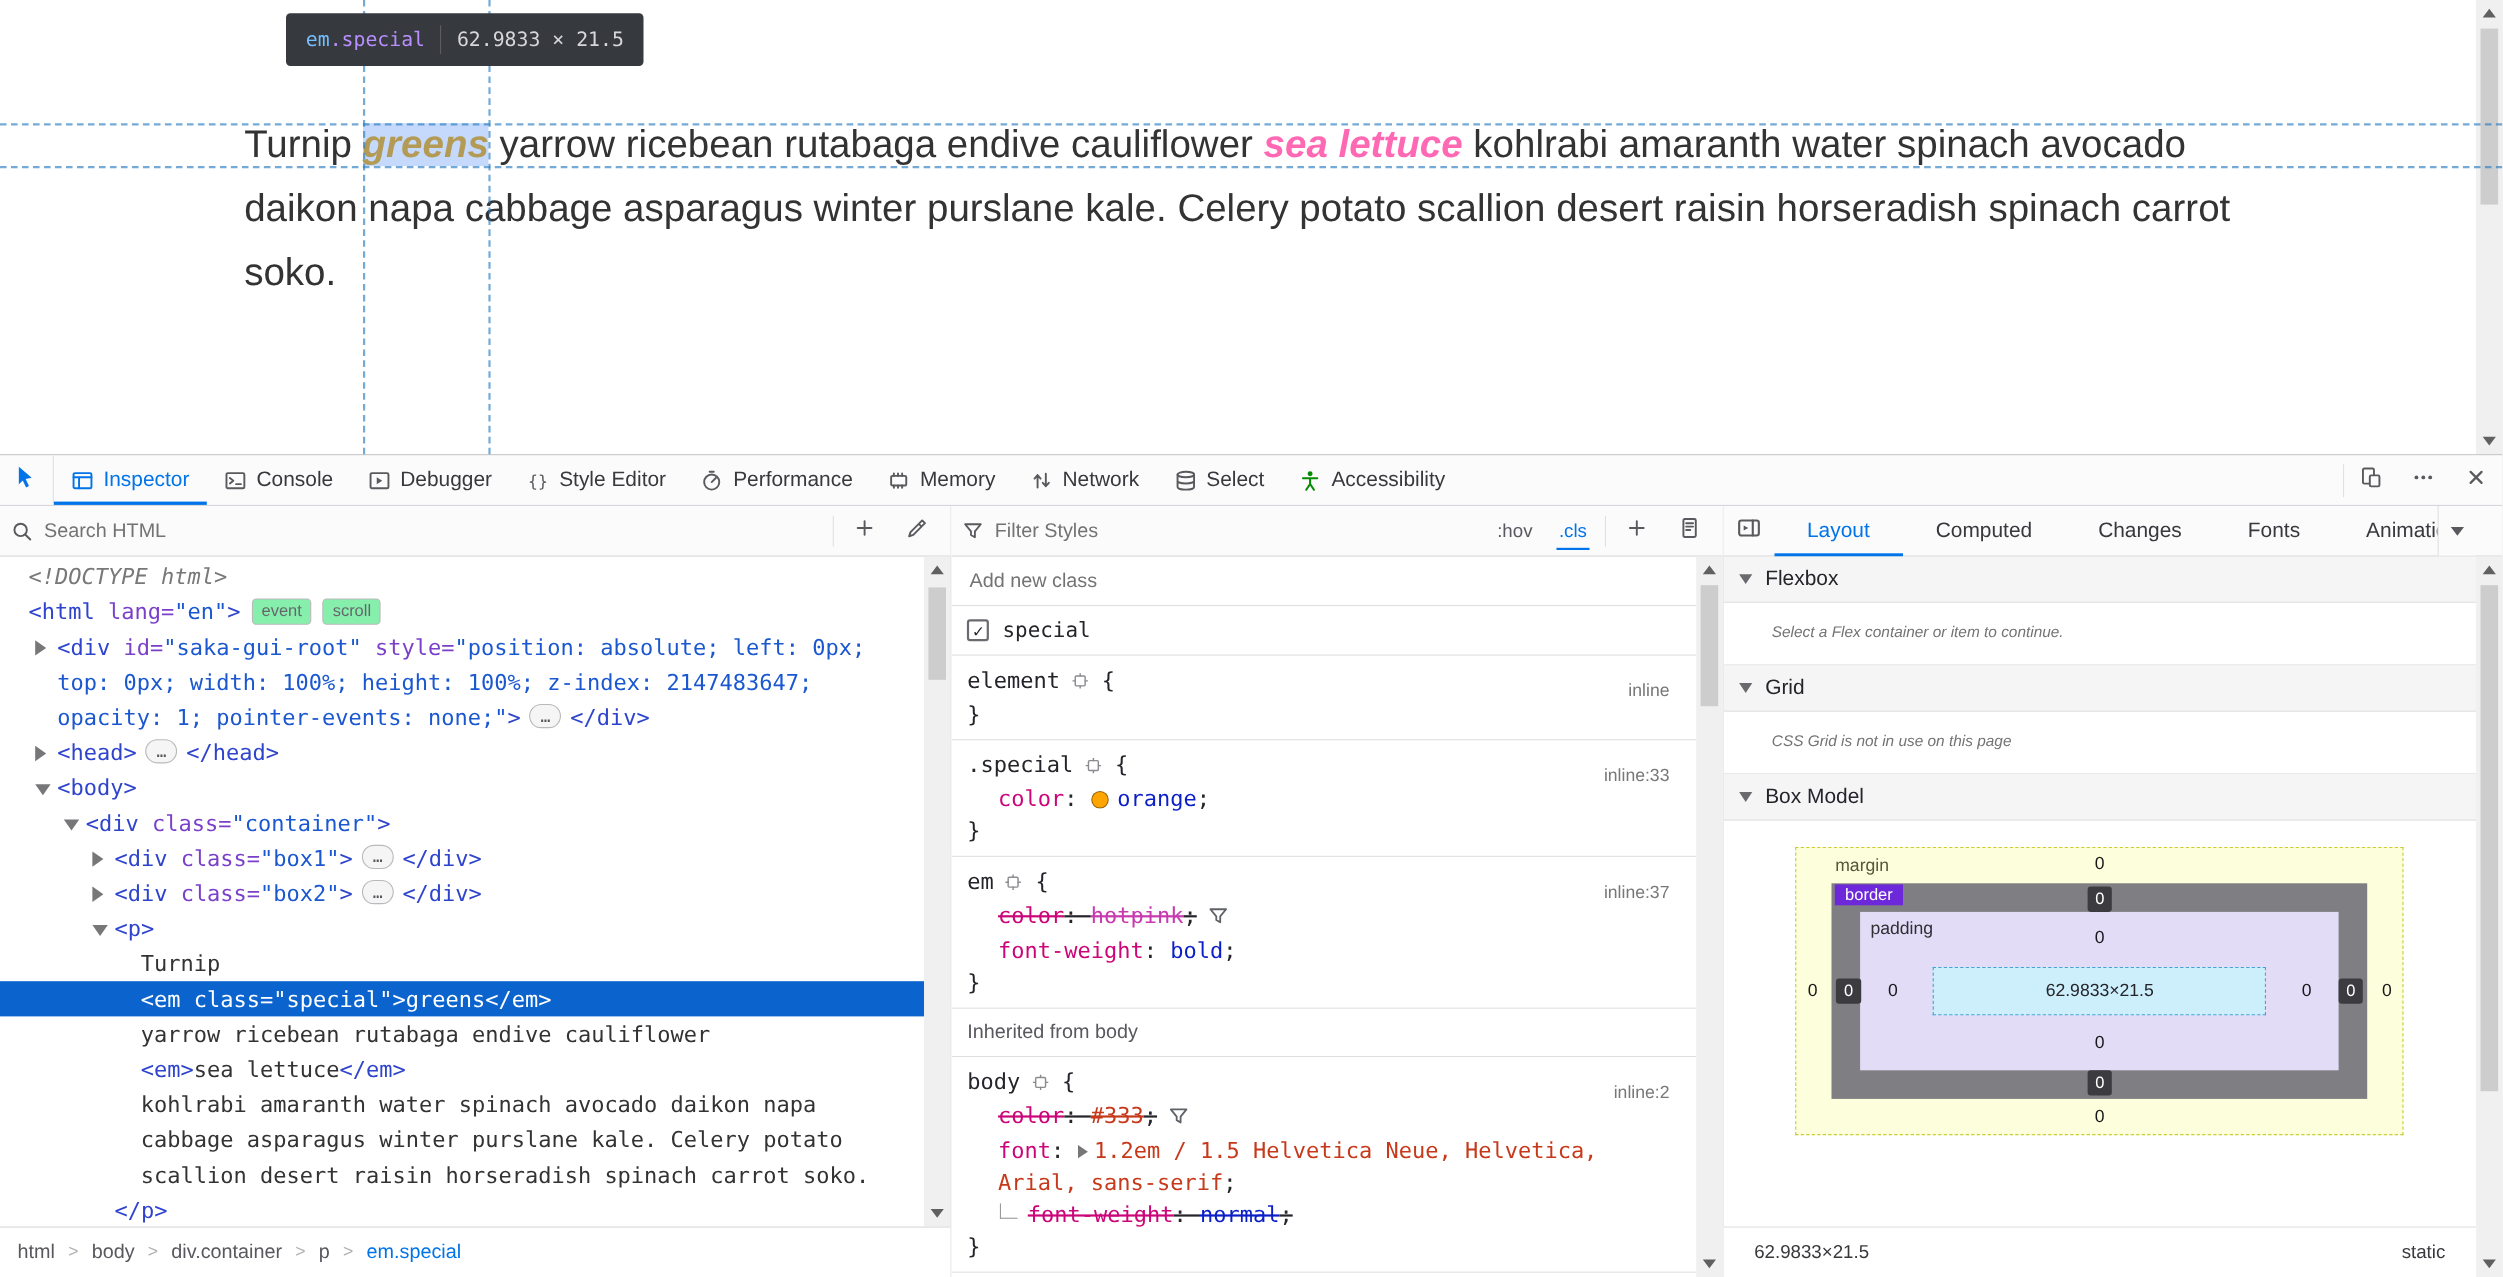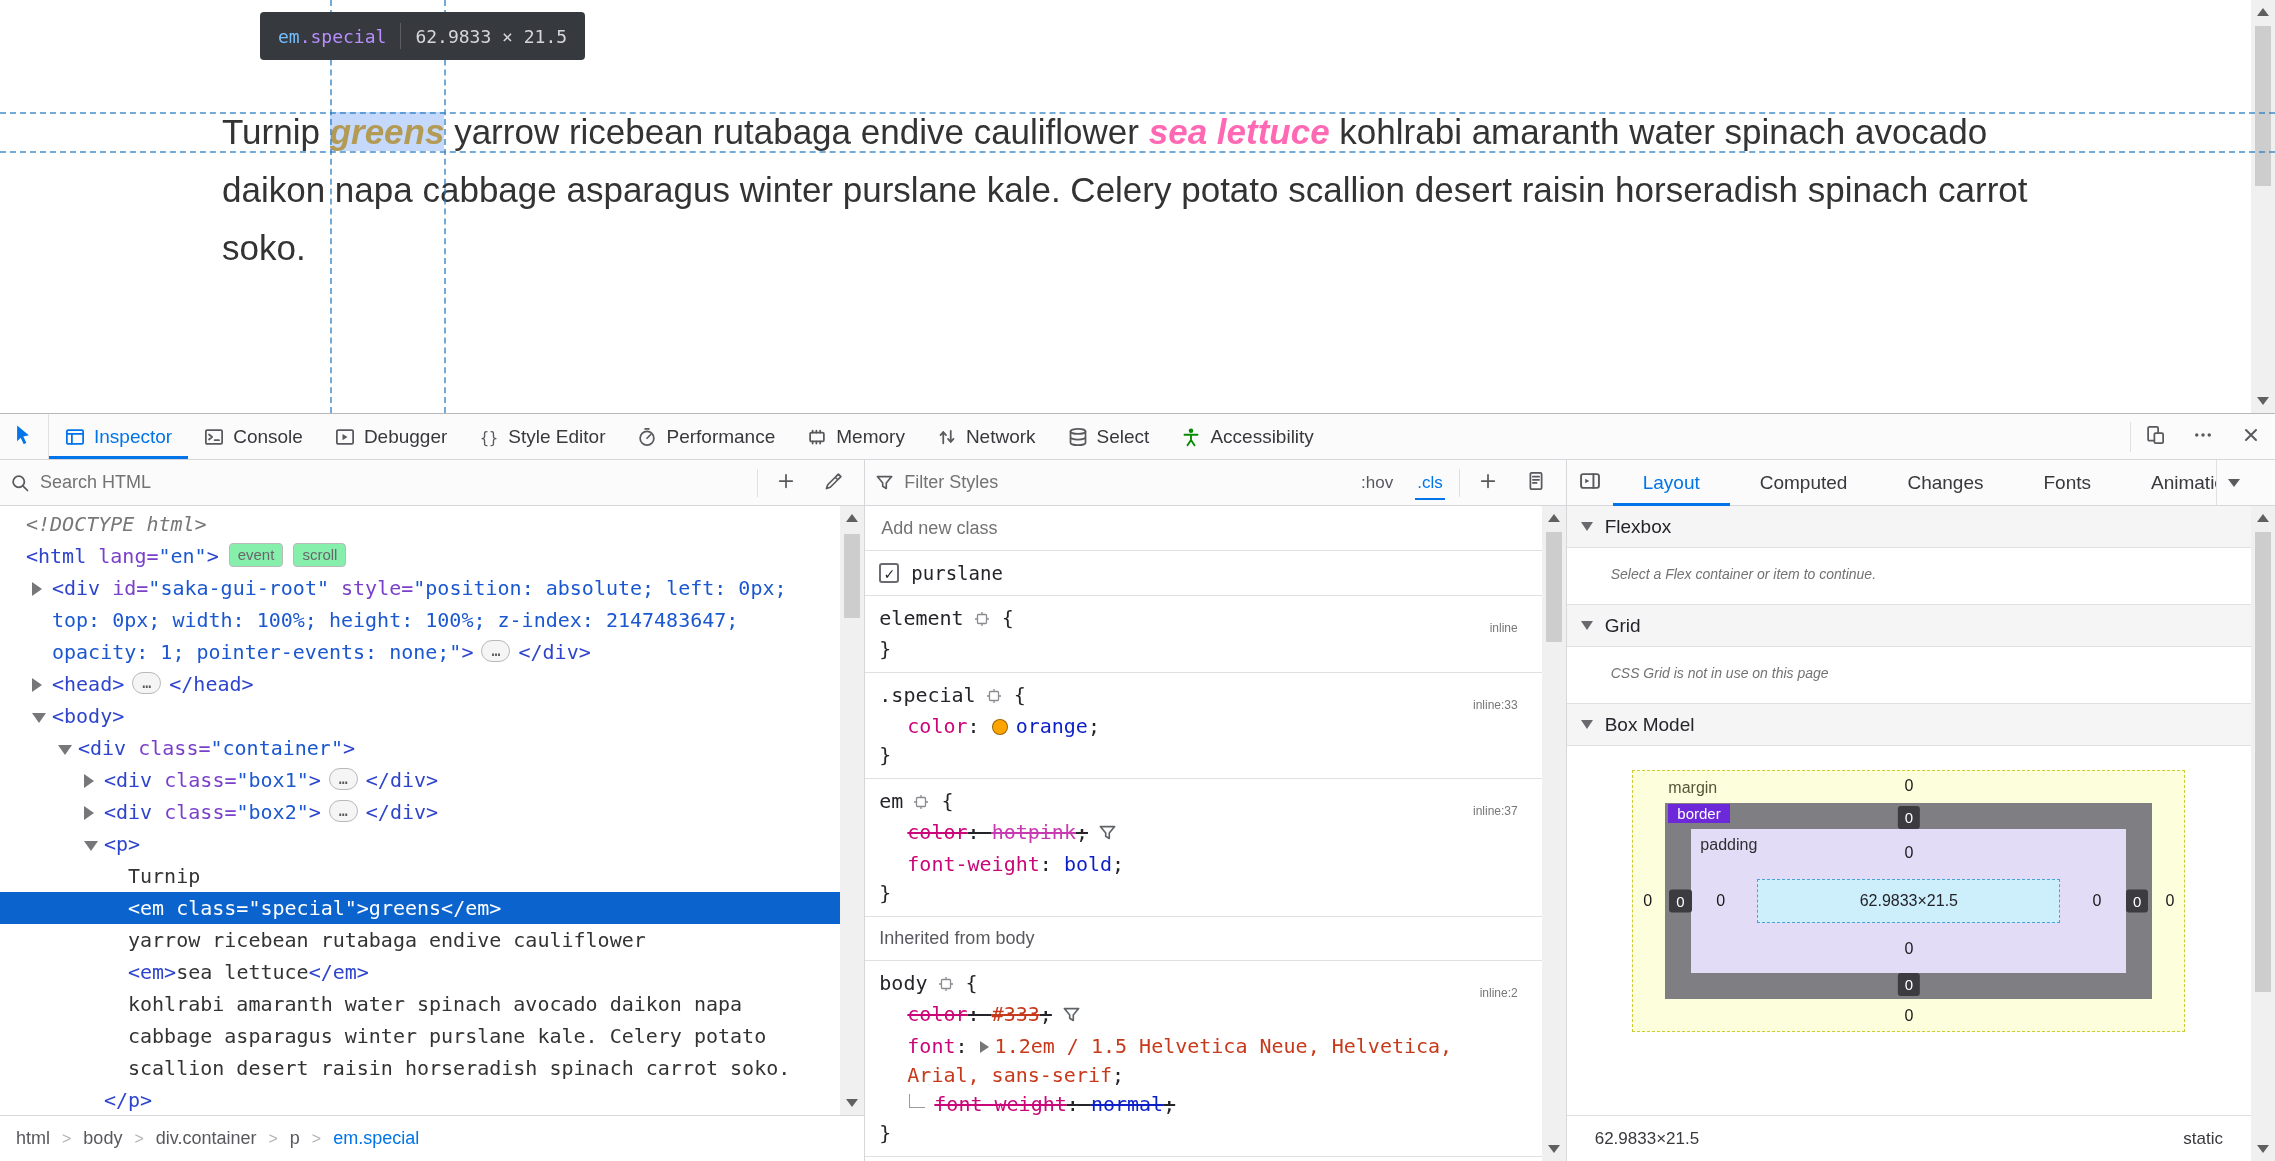--- a/index.html
+++ b/index.html
@@ -80,21 +80,21 @@
   .bsep{color:#b1b1b3;font-size:16px;}
 
   
   .rules{position:absolute;top:46px;left:0;right:24px;bottom:0;overflow:hidden;font-family:"DejaVu Sans Mono",monospace;font-size:20px;color:#24242a;}
   .raddclass{height:44px;border-bottom:1px solid #e0e0e2;display:flex;align-items:center;padding:0 14px;}
   .rclassrow{height:44px;border-bottom:1px solid #e0e0e2;display:flex;align-items:center;gap:12px;padding:0 14px;}
   .rcheck{width:20px;height:20px;border:2px solid #6a6a70;border-radius:3px;display:flex;align-items:center;justify-content:center;font-size:16px;color:#24242a;background:#fff;box-sizing:border-box;}
   .rclabel{font-size:19px;}
   .rule{position:relative;padding:8px 14px;border-bottom:1px solid #e0e0e2;line-height:29px;}
   .rsel{position:relative;}
-  .rlink{position:absolute;right:10px;top:10px;color:#777;font-size:12px;font-family:"Liberation Sans",sans-serif;}
+  .rlink{position:absolute;right:10px;top:10px;color:#777;font-size:16px;font-family:"Liberation Sans",sans-serif;}
   .decl{padding-left:28px;padding-right:20px;}
   .prop{color:#cb0679;}
   .rval{color:#0c1fc7;}
   .v-red{color:#c7391b;}
   .v-pink{color:#c73ab0;}
   .struck .prop,.struck .rval,.struck .rcolon,.struck .rsemi{text-decoration:line-through;}
   .swatch{display:inline-block;width:16px;height:16px;border-radius:50%;border:1px solid rgba(0,0,0,0.4);vertical-align:-2px;margin-right:8px;box-sizing:border-box;}
   .selicon{color:#8a8a90;margin-left:10px;display:inline-block;vertical-align:-2px;}
   .declfilter{color:#5f6368;margin-left:10px;display:inline-block;vertical-align:-3px;}
   .varrow{display:inline-block;width:0;height:0;border-left:9px solid #777;border-top:6px solid transparent;border-bottom:6px solid transparent;margin-right:6px;}
@@ -359,21 +359,21 @@
                 </svg></span>
             </div>
         </div>
 
         <div class="rules">
           <div class="raddclass">
             <input class="ghost-input" placeholder="Add new class" style="">
           </div>
           <div class="rclassrow">
             <span class="rcheck">✓</span>
-            <span class="rclabel">purslane</span>
+            <span class="rclabel">special</span>
           </div>
           <div>
               <div class="rule">
                 <div class="rline rsel"><span class="sel">element</span><span class="selicon"><svg width="16" height="16" viewBox="0 0 16 16" fill="none" stroke="currentColor" stroke-width="1.3">
                       <rect x="3.5" y="3.5" width="9" height="9" rx="1"></rect>
                       <path d="M8 1v3M8 12v3M1 8h3M12 8h3"></path>
                     </svg></span><span class="brace"> {</span><span class="rlink">inline</span></div>
                 <div class="rline"><span class="brace">}</span></div>
               </div>
               <div class="rule">

